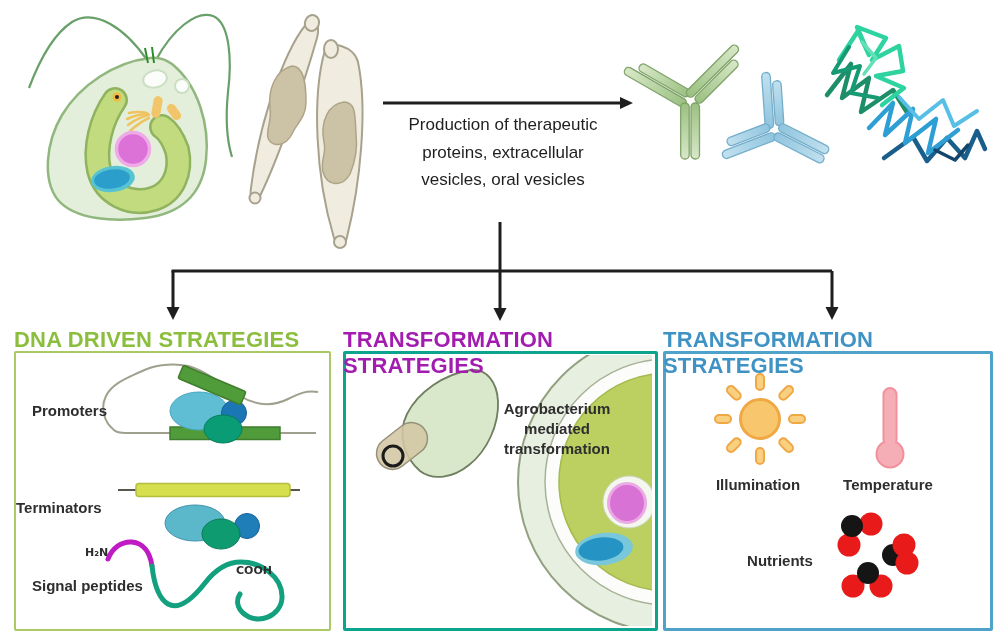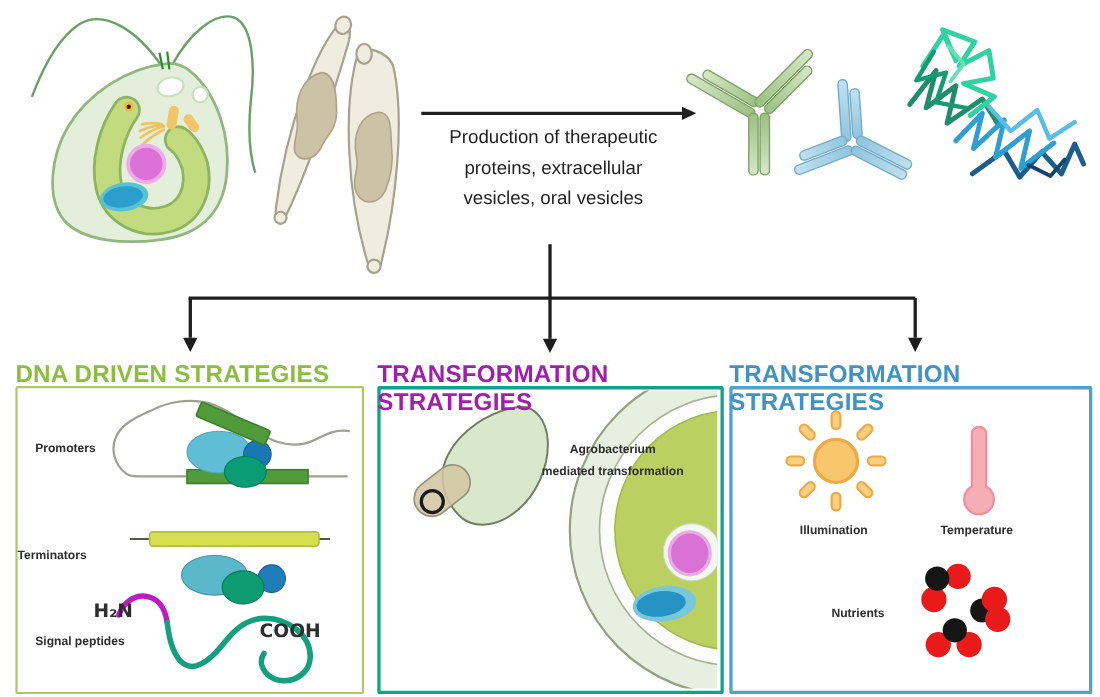--- a/index.html
+++ b/index.html
@@ -11,23 +11,23 @@
   .hdr{position:absolute;top:327px;font-size:22px;font-weight:700;text-align:left;
        letter-spacing:.2px;z-index:3;}
   #hdr1{left:14px;width:317px;}
   #hdr2{left:343px;width:315px;}
   #hdr3{left:663px;width:330px;}
   .sbox{position:absolute;top:351px;height:280px;border-style:solid;border-radius:2px;
         box-sizing:border-box;z-index:2;background:transparent;}
   #box1{left:14px;width:317px;border-width:2px;}
   #box2{left:343px;width:315px;border-width:3px;}
   #box3{left:663px;width:330px;border-width:3px;}
-  .lbl{position:absolute;font-size:11px;font-weight:600;color:#2e2e2e;z-index:3;}
+  .lbl{position:absolute;font-size:15px;font-weight:600;color:#2e2e2e;z-index:3;}
   .ctr{text-align:center;}
-  .tiny{font-size:17px;font-weight:700;font-family:"DejaVu Sans",sans-serif;}
+  .tiny{font-size:11px;font-weight:700;font-family:"DejaVu Sans",sans-serif;}
   .ital{}
 </style>
 </head>
 <body>
 
 <div class="canvas">
 
   <svg class="layer-svg" width="1000" height="634" viewBox="0 0 1000 634">
     <defs>
       <linearGradient id="gradG" x1="0" y1="0" x2="0" y2="1">

